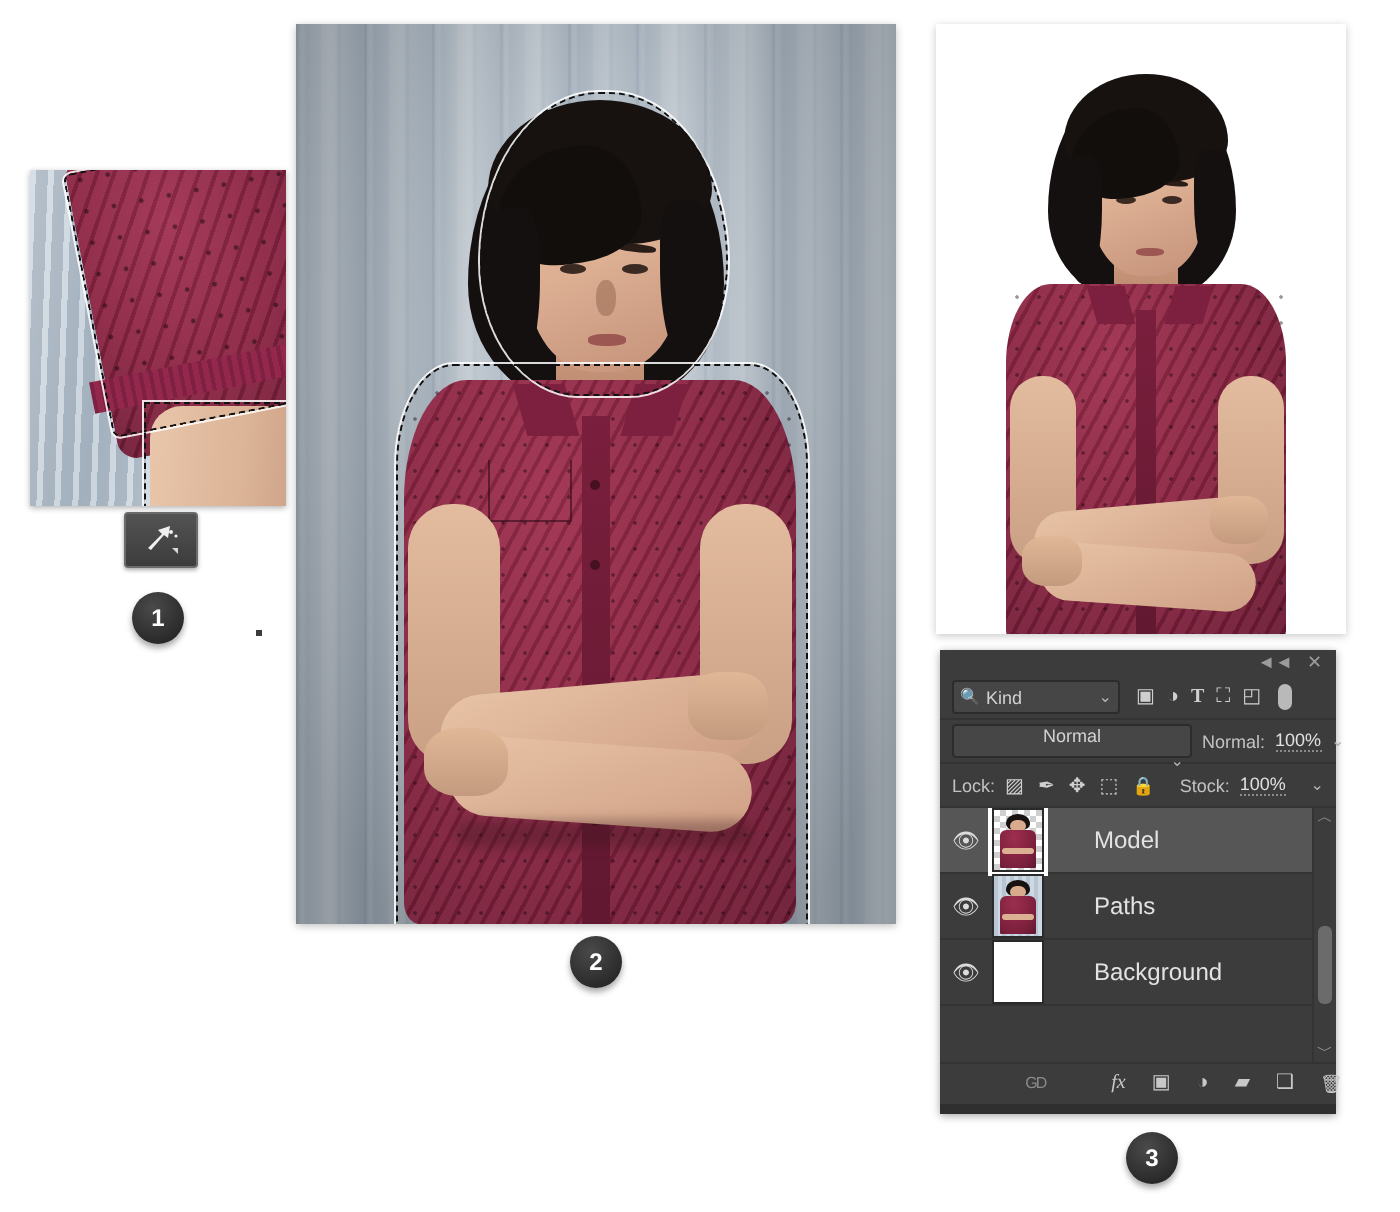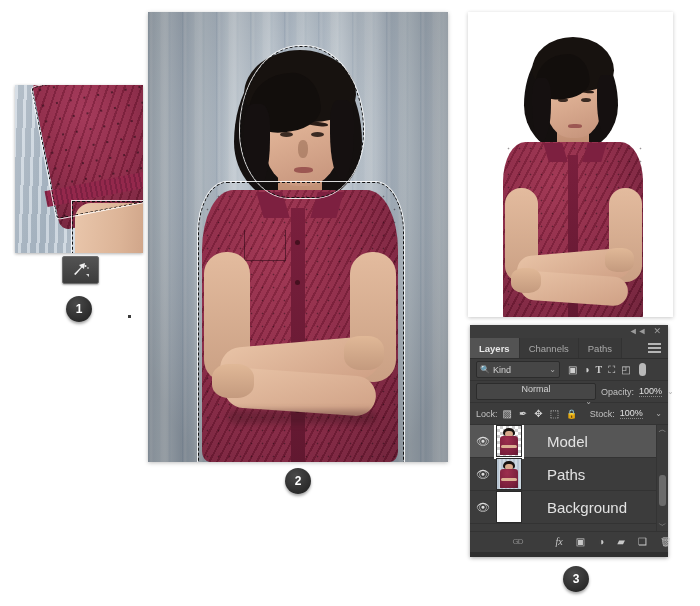--- a/index.html
+++ b/index.html
@@ -172,21 +172,21 @@
   .layer-row{display:flex;align-items:center;height:32px;padding-left:6px;gap:7px;
              border-bottom:1px solid #333;background:#3c3c3c;}
   .layer-row.selected{background:#565656;}
   .eye{width:13px;text-align:center;color:#dcdcdc;font-size:11px;}
   .thumb{width:24px;height:30px;background:#fff;border:1px solid #2a2a2a;position:relative;overflow:hidden;}
   .thumb.active{outline:2px solid #fff;outline-offset:0;}
   .thumb .checker{position:absolute;inset:0;
      background-image:linear-gradient(45deg,#cfcfcf 25%,transparent 25%,transparent 75%,#cfcfcf 75%),
                       linear-gradient(45deg,#cfcfcf 25%,transparent 25%,transparent 75%,#cfcfcf 75%);
      background-size:6px 6px;background-position:0 0,3px 3px;background-color:#fff;}
-  .layer-name{font-size:15px;color:#e2e2e2;padding-left:18px;}
+  .layer-name{font-size:12px;color:#e2e2e2;padding-left:18px;}
 
   .mini{position:absolute;inset:0;}
   .mini .m-bg{position:absolute;inset:0;}
   .mini .m-hair{position:absolute;left:26%;top:8%;width:48%;height:26%;background:#17120f;
                 border-radius:50% 50% 36% 36%/62% 62% 38% 38%;}
   .mini .m-face{position:absolute;left:33%;top:17%;width:33%;height:20%;background:#d9ab8d;
                 border-radius:46%/55%;}
   .mini .m-body{position:absolute;left:13%;top:34%;width:74%;height:62%;
      background:radial-gradient(ellipse at 40% 20%, #9d2e4e, #7a1f3c 70%, #5d1730 100%);
      border-radius:18% 18% 4% 4%/16% 16% 3% 3%;}
@@ -311,28 +311,20 @@
 <div class="badge" id="badge-3">3</div>
 <div id="stray-dot"></div>
 
 <div id="layers-panel">
 
   <div class="lp-titlebar">
     <span>◄◄</span>
     <span>✕</span>
   </div>
 
-  <div class="lp-tabs">
-    <div class="lp-tab active">Layers</div>
-    <div class="lp-tab">Channels</div>
-    <div class="lp-tab">Paths</div>
-    <div class="lp-menu">
-        <i></i>
-      </div>
-  </div>
 
   <div class="lp-row">
     <div class="lp-select" id="filter-kind">
       <span style="font-size:8px;">🔍</span>
       <span>Kind</span>
       <span class="caret">⌄</span>
     </div>
     <div class="fil-icons">
       <span>▣</span>
       <span>◑</span>
@@ -341,21 +333,21 @@
       <span>◰</span>
       <span class="toggle-knob"></span>
     </div>
   </div>
 
   <div class="lp-row">
     <div class="lp-select" id="blend-mode">
       <span>Normal</span>
       <span class="caret">⌄</span>
     </div>
-    <span class="lbl">Opacity:</span>
+    <span class="lbl">Normal:</span>
     <span class="val">100%</span>
     <span class="caret">⌄</span>
   </div>
 
   <div class="lp-row">
     <span class="lbl">Lock:</span>
     <div class="lock-icons">
       <span>▨</span>
       <span>✒</span>
       <span>✥</span>

